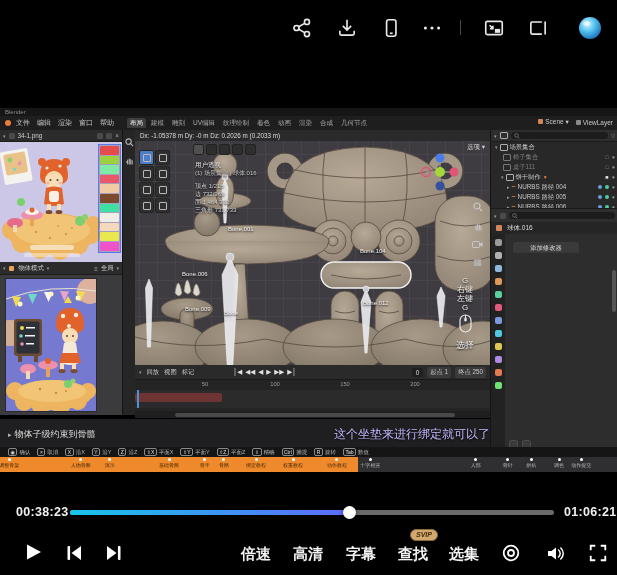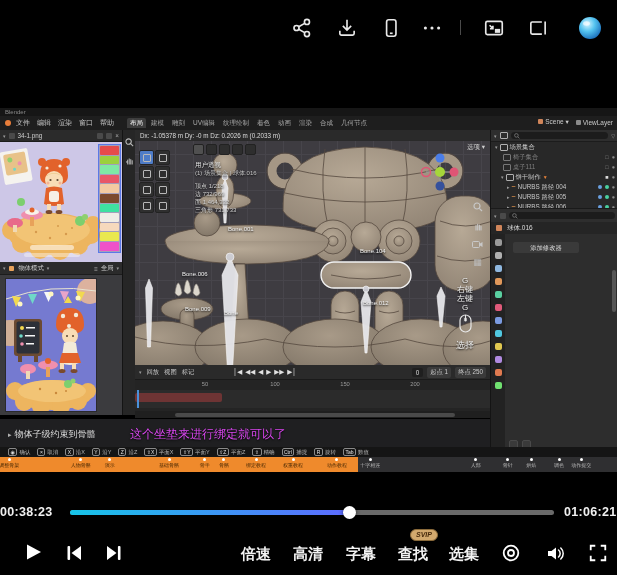--- a/index.html
+++ b/index.html
@@ -100,21 +100,21 @@
   .tabic{width:7px;height:7px;border-radius:2px;}
   .pr-body{position:absolute;left:14px;top:104px;width:113px;height:223px;background:#2d2d2d;}
   .addmod{position:absolute;left:8px;top:8px;width:66px;height:11px;background:#3a3a3a;border-radius:2px;
           font-size:6.3px;color:#ddd;text-align:center;line-height:11px;}
   .vscroll{position:absolute;right:2px;top:140px;width:4px;height:42px;background:#565656;border-radius:2px;}
   .br-ic{width:9px;height:9px;background:#3a3a3a;border-radius:2px;border:1px solid #4a4a4a;box-sizing:border-box;}
   
   .statusband{position:absolute;left:0;top:310px;width:490px;height:29px;background:#1f1f21;border-top:1px solid #000;}
   .note{position:absolute;left:8px;top:9px;font-size:9px;color:#dedede;}
   .note .pre{color:#b0b0b0;font-size:7px;margin-right:3px;}
-  .subtitle{position:absolute;left:130px;top:7px;width:360px;text-align:left;font-size:12px;color:#d946ef;
+  .subtitle{position:absolute;left:130px;top:7px;width:360px;text-align:right;font-size:12px;color:#c4b5fd;
             font-weight:500;text-shadow:0 1px 2px #000;}
   .keymap{position:absolute;left:0;top:339px;width:617px;height:10px;background:#151515;display:flex;align-items:center;
           gap:7px;padding-left:8px;box-sizing:border-box;overflow:hidden;}
   .kchip{display:flex;align-items:center;gap:2px;white-space:nowrap;}
   .kkey{border:1px solid #8a8a8a;border-radius:2px;font-size:5px;color:#e0e0e0;padding:0 1.5px;line-height:6px;}
   .klab{font-size:5.5px;color:#b4b4b4;}
   .chapter{position:absolute;left:0;top:349px;width:617px;height:15px;background:#2f2f31;}
   .ch-orange{position:absolute;left:0;top:0;height:15px;background:#ef8a2c;}
   .mk{position:absolute;top:0;transform:translateX(-50%);text-align:center;}
   .mk .dot{width:3px;height:3px;background:#fff;border-radius:50%;margin:1px auto 1px;}
@@ -821,21 +821,21 @@
           <div class="dot"></div>
           <div class="lb">调色</div>
         </div>
       <div class="mk dk" style="left:94.2%">
           <div class="dot"></div>
           <div class="lb">动作提交</div>
         </div>
     </div>
   </div>
 
-  <div class="time" style="left:0">00:38:23</div>
+  <div class="time" style="left:16px">00:38:23</div>
   <div class="pbar">
     <div class="pfill" style="width: 57.6%;">
       <div class="phandle"></div>
     </div>
   </div>
   <div class="time" style="left:564px">01:06:21</div>
 
   <svg class="cbtn icw" style="left:22px;top:541px" viewBox="0 0 22 22">
     <path d="M5 3.5v15L19 11z" fill="#fff"></path>
   </svg>

